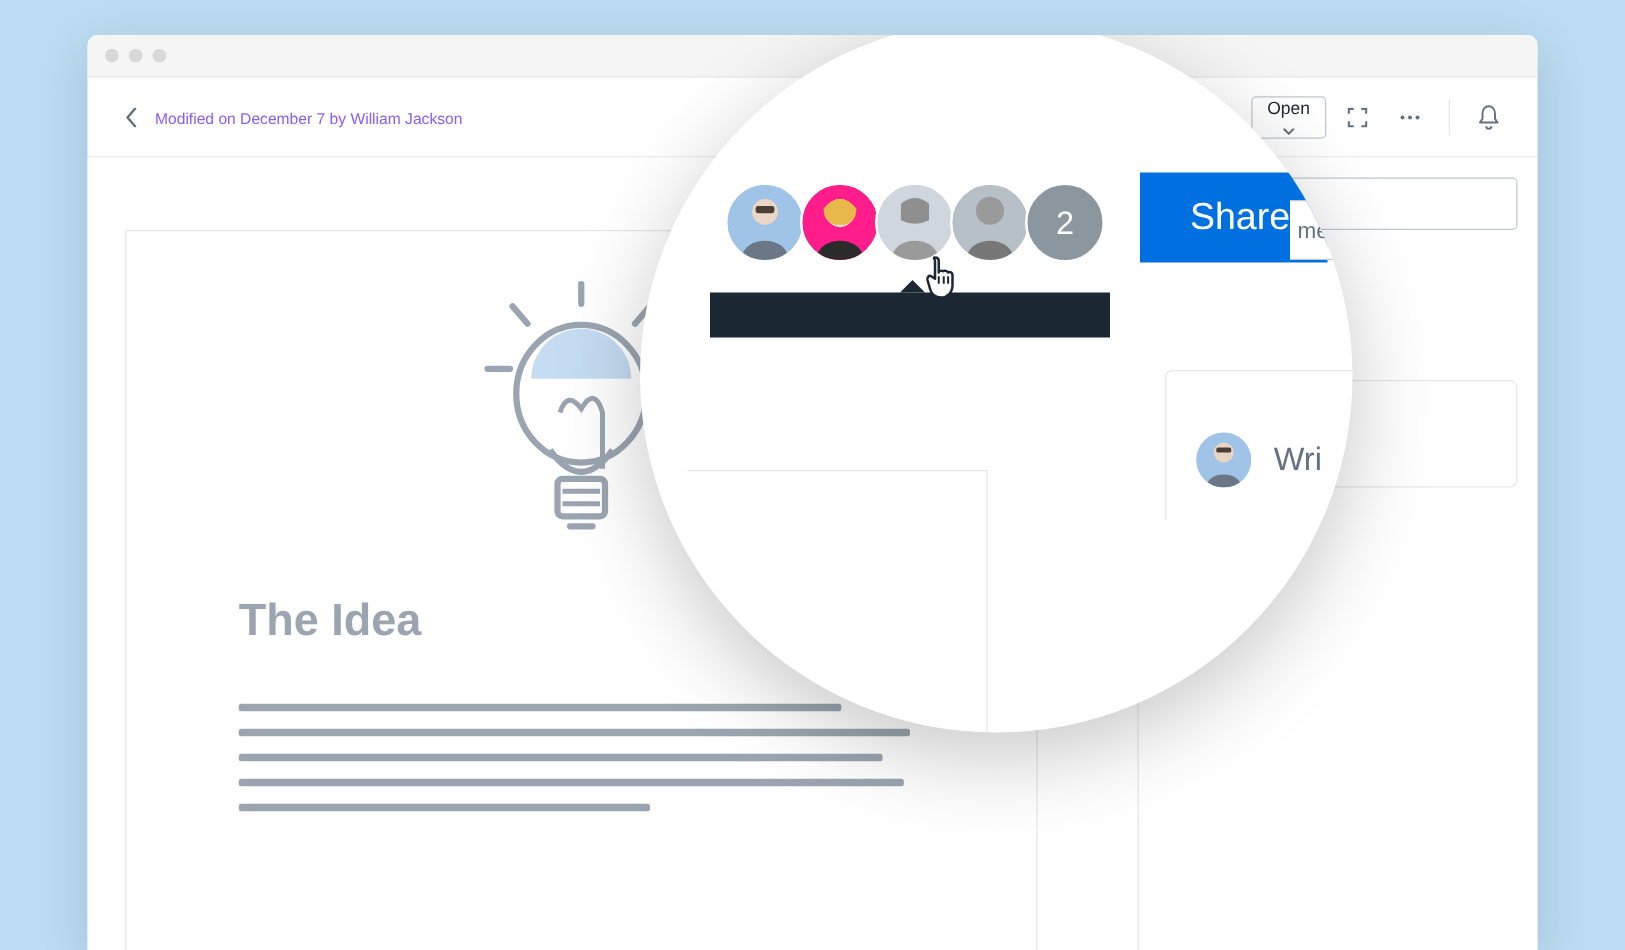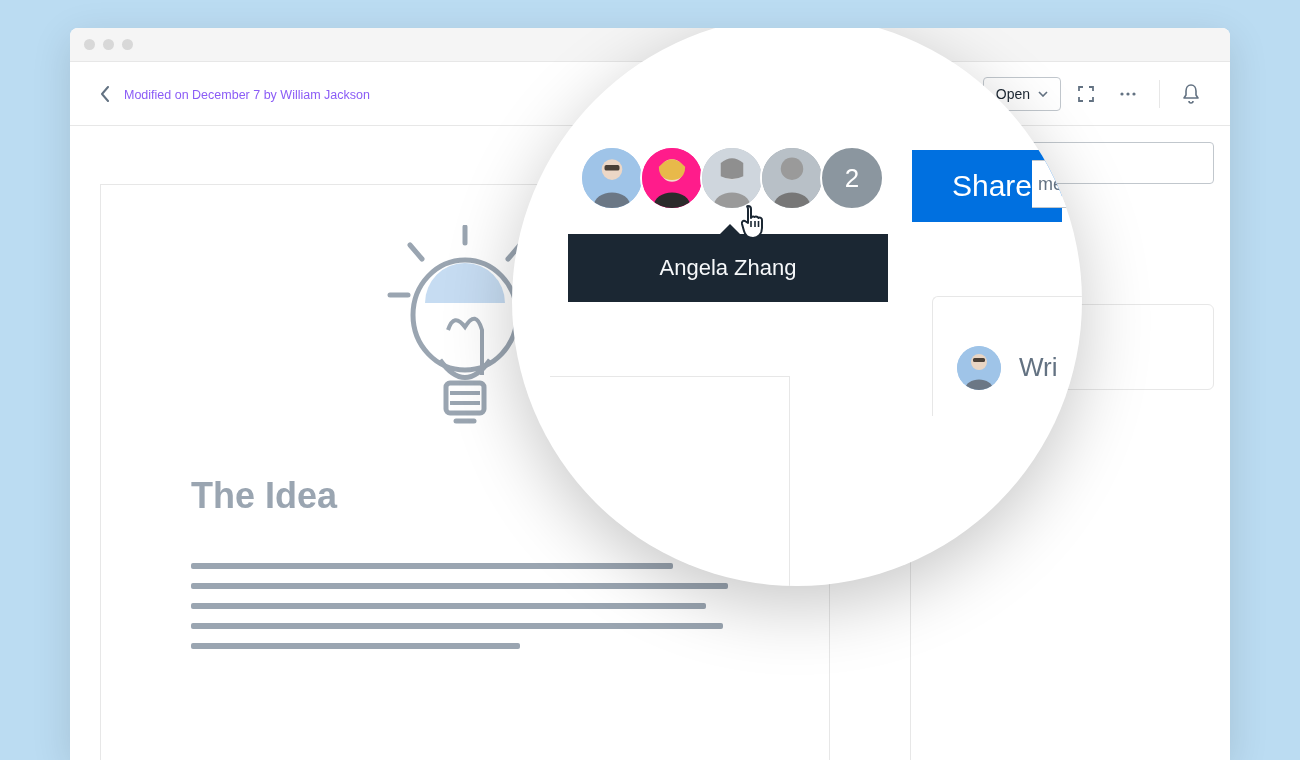--- a/index.html
+++ b/index.html
@@ -51,20 +51,21 @@
   .open-btn {
     height: 34px;
     padding: 0 12px;
     border: 1px solid #c1c7cd;
     border-radius: 4px;
     background: #fff;
     color: #1b2733;
     font-size: 14px;
     display: inline-flex; align-items: center; gap: 8px;
     cursor: pointer;
+    flex-direction: column;
   }
   .icon-btn {
     width: 34px; height: 34px;
     display: inline-flex; align-items: center; justify-content: center;
     color: #637282;
     cursor: pointer;
     border-radius: 4px;
   }
   .header-actions { display: flex; align-items: center; gap: 8px; }
   .notif-sep { width: 1px; height: 28px; background: #e7e7e7; margin: 0 6px; }
@@ -168,21 +169,21 @@
   }
   .viewer-avatar:first-child { margin-left: 0; }
   .viewer-avatar.a1 { background:#9fc4e8; }
   .viewer-avatar.a2 { background:#ff1c8b; }
   .viewer-avatar.a3 { background:#bfc7ce; }
   .viewer-avatar.a4 { background:#a5adb4; }
   .viewer-avatar.overflow { background:#8b969f; color:#fff; font-weight:400; font-size:26px; }
 
   .share-button {
     position: absolute;
-    top: 134px; left: 400px;
+    top: 122px; left: 400px;
     height: 72px;
     min-width: 150px;
     padding: 0 26px 0 36px;
     background: #0070e0;
     color: #ffffff;
     font-size: 30px;
     font-weight: 500;
     border: none;
     display: inline-flex; align-items: center; justify-content: center;
     cursor: pointer;
@@ -403,21 +404,20 @@
 
       <button class="share-button">
         <span>Share</span>
       </button>
 
       <div class="comment-input-lens">
         <span>ment</span>
       </div>
 
       <div class="tooltip">
-        <span class="tooltip-name">Angela Zhang</span>
       </div>
 
       <div class="cursor-hand">
         <svg width="34" height="38" viewBox="0 0 34 38">
           <path d="M8 2 C10 2 11 3 11 5 V14 C11 13 13 12 14.5 13 C16 12 18 13 18.5 14 C20 13 22 14 22 16 V24 C22 30 18 34 13 34 C8 34 5 31 4 27 L2 20 C1.5 18 3 16 5 17 L8 19 V5 C8 3 6 2 8 2 Z" fill="#ffffff" stroke="#1b2733" stroke-width="2" stroke-linejoin="round"></path>
           <line x1="11" y1="17" x2="11" y2="23" stroke="#1b2733" stroke-width="1.6"></line>
           <line x1="15" y1="17" x2="15" y2="23" stroke="#1b2733" stroke-width="1.6"></line>
           <line x1="18.5" y1="17" x2="18.5" y2="23" stroke="#1b2733" stroke-width="1.6"></line>
         </svg>
       </div>

